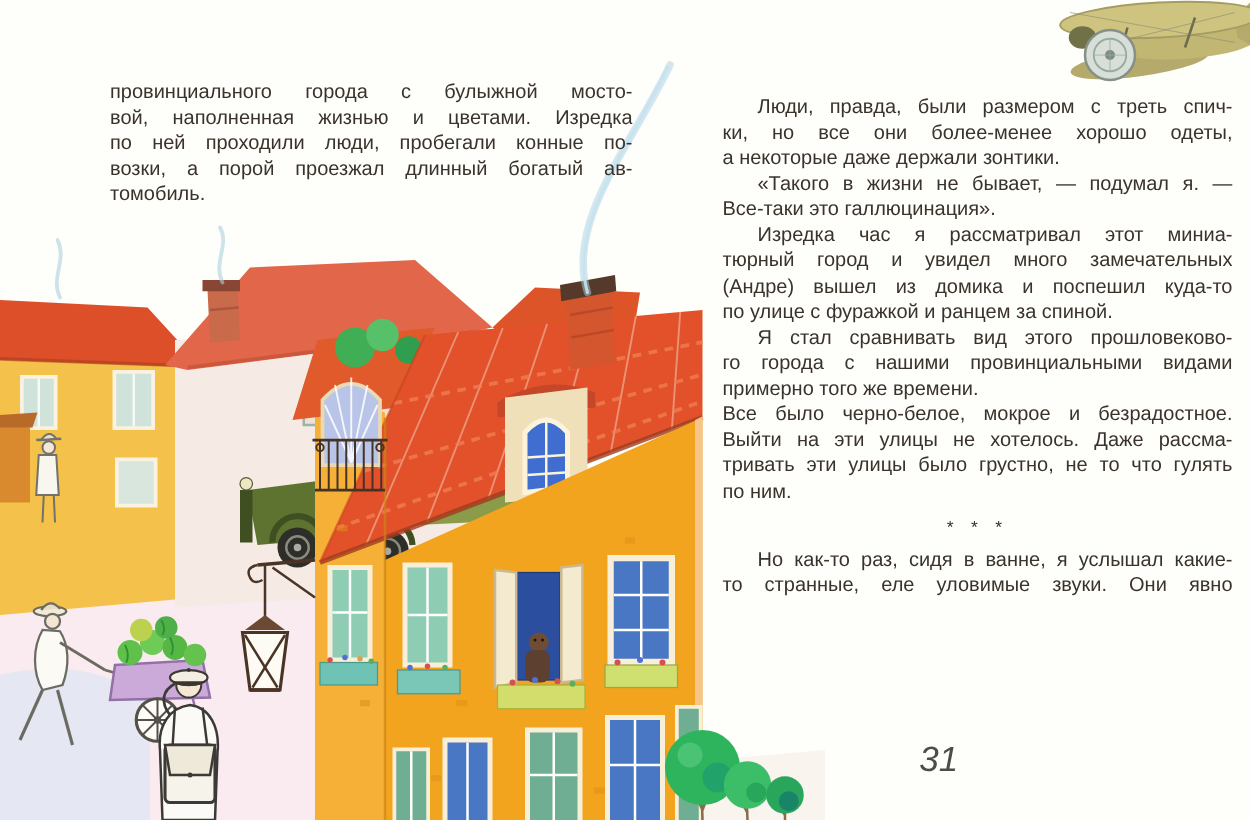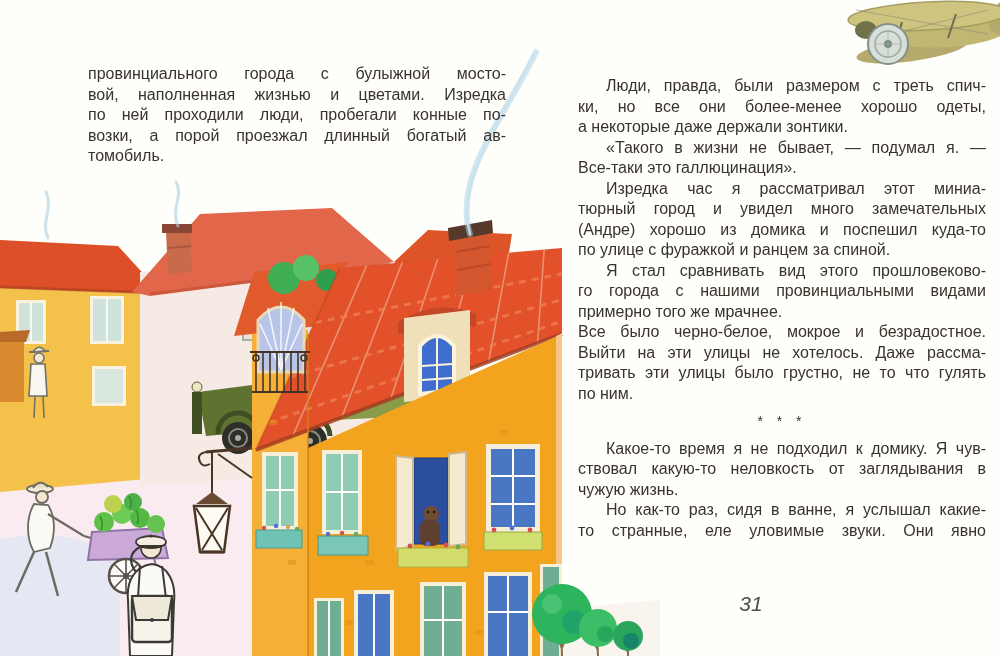--- a/index.html
+++ b/index.html
@@ -7,21 +7,21 @@
         font-family:"Liberation Sans",sans-serif;color:#3a332b}
   .col{position:absolute;font-size:16px;line-height:20.5px}
   #left-col{left:88px;top:64px;width:418px}
   #right-col{left:578px;top:76px;width:408px}
   .para{margin:0}
   .line{text-align:justify;text-align-last:justify;white-space:normal;overflow:hidden}
   .line.end{text-align-last:left}
   .line.indent{text-indent:28px}
   .sep{text-align:center;margin:7px 0;letter-spacing:5px;font-size:14px}
   .pageno{position:absolute;left:726px;top:592px;width:50px;text-align:center;
-          font-style:italic;font-size:21px;color:#4c4c4c}
+          font-style:italic;font-size:28px;color:#4c4c4c}
   svg.illu{position:absolute;left:0;top:0}
 </style>
 </head>
 <body>
 
 <div class="page">
 
   <svg class="illu" width="1000" height="656" viewBox="0 0 1000 656" aria-label="Watercolor town street: tall orange house with big red tiled roof, dormer and chimney with blue smoke, smaller yellow and pink houses, green vintage car, man pushing a cart of melons, schoolboy with satchel seen from behind, hanging lantern, round green trees, and a small khaki biplane in the top-right corner.">
 
     <g>
@@ -354,40 +354,35 @@
         <div class="line">ки, но все они более-менее хорошо одеты,</div>
         <div class="line end">а некоторые даже держали зонтики.</div>
       </div>
       <div class="para">
         <div class="line indent">«Такого в жизни не бывает, — подумал я. —</div>
         <div class="line end">Все-таки это галлюцинация».</div>
       </div>
       <div class="para">
         <div class="line indent">Изредка час я рассматривал этот миниа-</div>
         <div class="line">тюрный город и увидел много замечательных</div>
-        <div class="line">(Андре) хорошо из домика и поспешил куда-то</div>
+        <div class="line">(Андре) вышел из домика и поспешил куда-то</div>
         <div class="line end">по улице с фуражкой и ранцем за спиной.</div>
       </div>
       <div class="para">
         <div class="line indent">Я стал сравнивать вид этого прошловеково-</div>
         <div class="line">го города с нашими провинциальными видами</div>
-        <div class="line end">примерно того же мрачнее.</div>
+        <div class="line end">примерно того же времени.</div>
       </div>
       <div class="para">
         <div class="line">Все было черно-белое, мокрое и безрадостное.</div>
         <div class="line">Выйти на эти улицы не хотелось. Даже рассма-</div>
         <div class="line">тривать эти улицы было грустно, не то что гулять</div>
         <div class="line end">по ним.</div>
       </div>
       <div class="sep">* * *</div>
       <div class="para">
-        <div class="line indent">Какое-то время я не подходил к домику. Я чув-</div>
-        <div class="line">ствовал какую-то неловкость от заглядывания в</div>
-        <div class="line end">чужую жизнь.</div>
-      </div>
-      <div class="para">
         <div class="line indent">Но как-то раз, сидя в ванне, я услышал какие-</div>
         <div class="line">то странные, еле уловимые звуки. Они явно</div>
       </div>
     </div>
 
   <div class="pageno">31</div>
 </div>
 
 </body></html>

